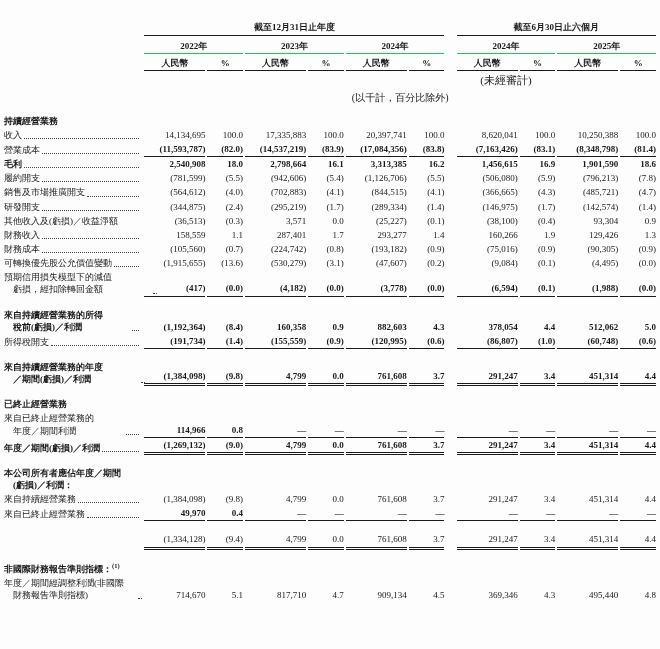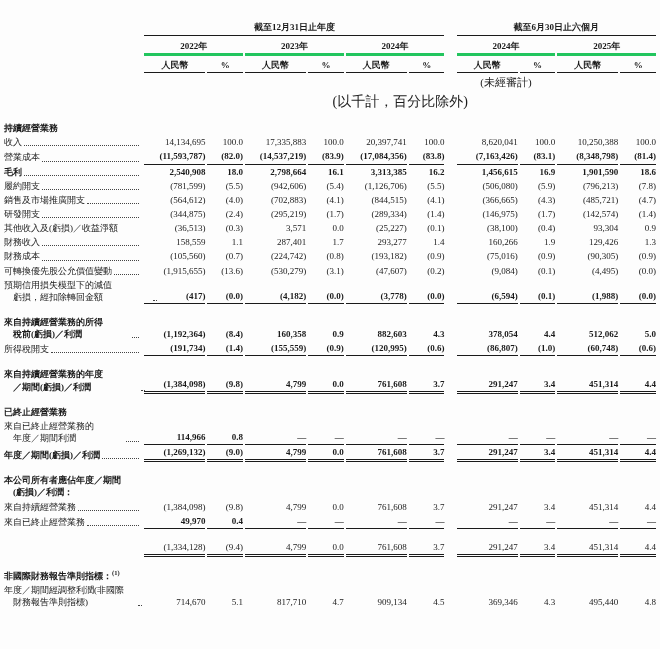--- a/index.html
+++ b/index.html
@@ -14,24 +14,24 @@
     border-collapse:separate; border-spacing:2px 0;
     font-size:9px; line-height:1.35;
   }
   col.c-label { width:136px; }
   col.c-rmb { width:60px; }
   col.c-pct { width:35px; }
   col.c-gap { width:8px; }
   th, td { padding:1px 0; vertical-align:bottom; font-weight:normal; }
   thead th { font-weight:bold; text-align:center; white-space:nowrap; }
   th.grp { border-bottom:1px solid #1a1a1a; padding-bottom:2px; }
-  th.yr  { border-bottom:3px solid #22c55e; padding-bottom:1px; padding-top:4px; }
+  th.yr  { border-bottom:1px solid #22c55e; padding-bottom:1px; padding-top:4px; }
   th.sub { border-bottom:1px solid #1a1a1a; padding-bottom:1px; padding-top:3px; }
   td.note { text-align:center; font-size:11px; padding-top:2px; }
-  td.units { text-align:center; font-size:14px; padding-top:2px; padding-bottom:9px; }
+  td.units { text-align:center; font-size:10px; padding-top:2px; padding-bottom:9px; }
   td.num { text-align:right; white-space:nowrap; }
   td.u  { border-bottom:1px solid #1a1a1a;font-weight:bold; }
   td.uu { border-bottom:3px double #1a1a1a; }
   tr.bold td { font-weight:bold; }
   tr.space-before > td { padding-top:12px; }
   td.label { text-align:left; }
   td.label .l2 { padding-left:9px;gap:48px; }
   .lbl-line { display:flex; align-items:flex-end; }
   .lbl-line .txt { white-space:nowrap; }
   .leader { flex:1 1 auto; border-bottom:1px dotted #444; margin:0 3px 2px 2px; min-width:4px; }

